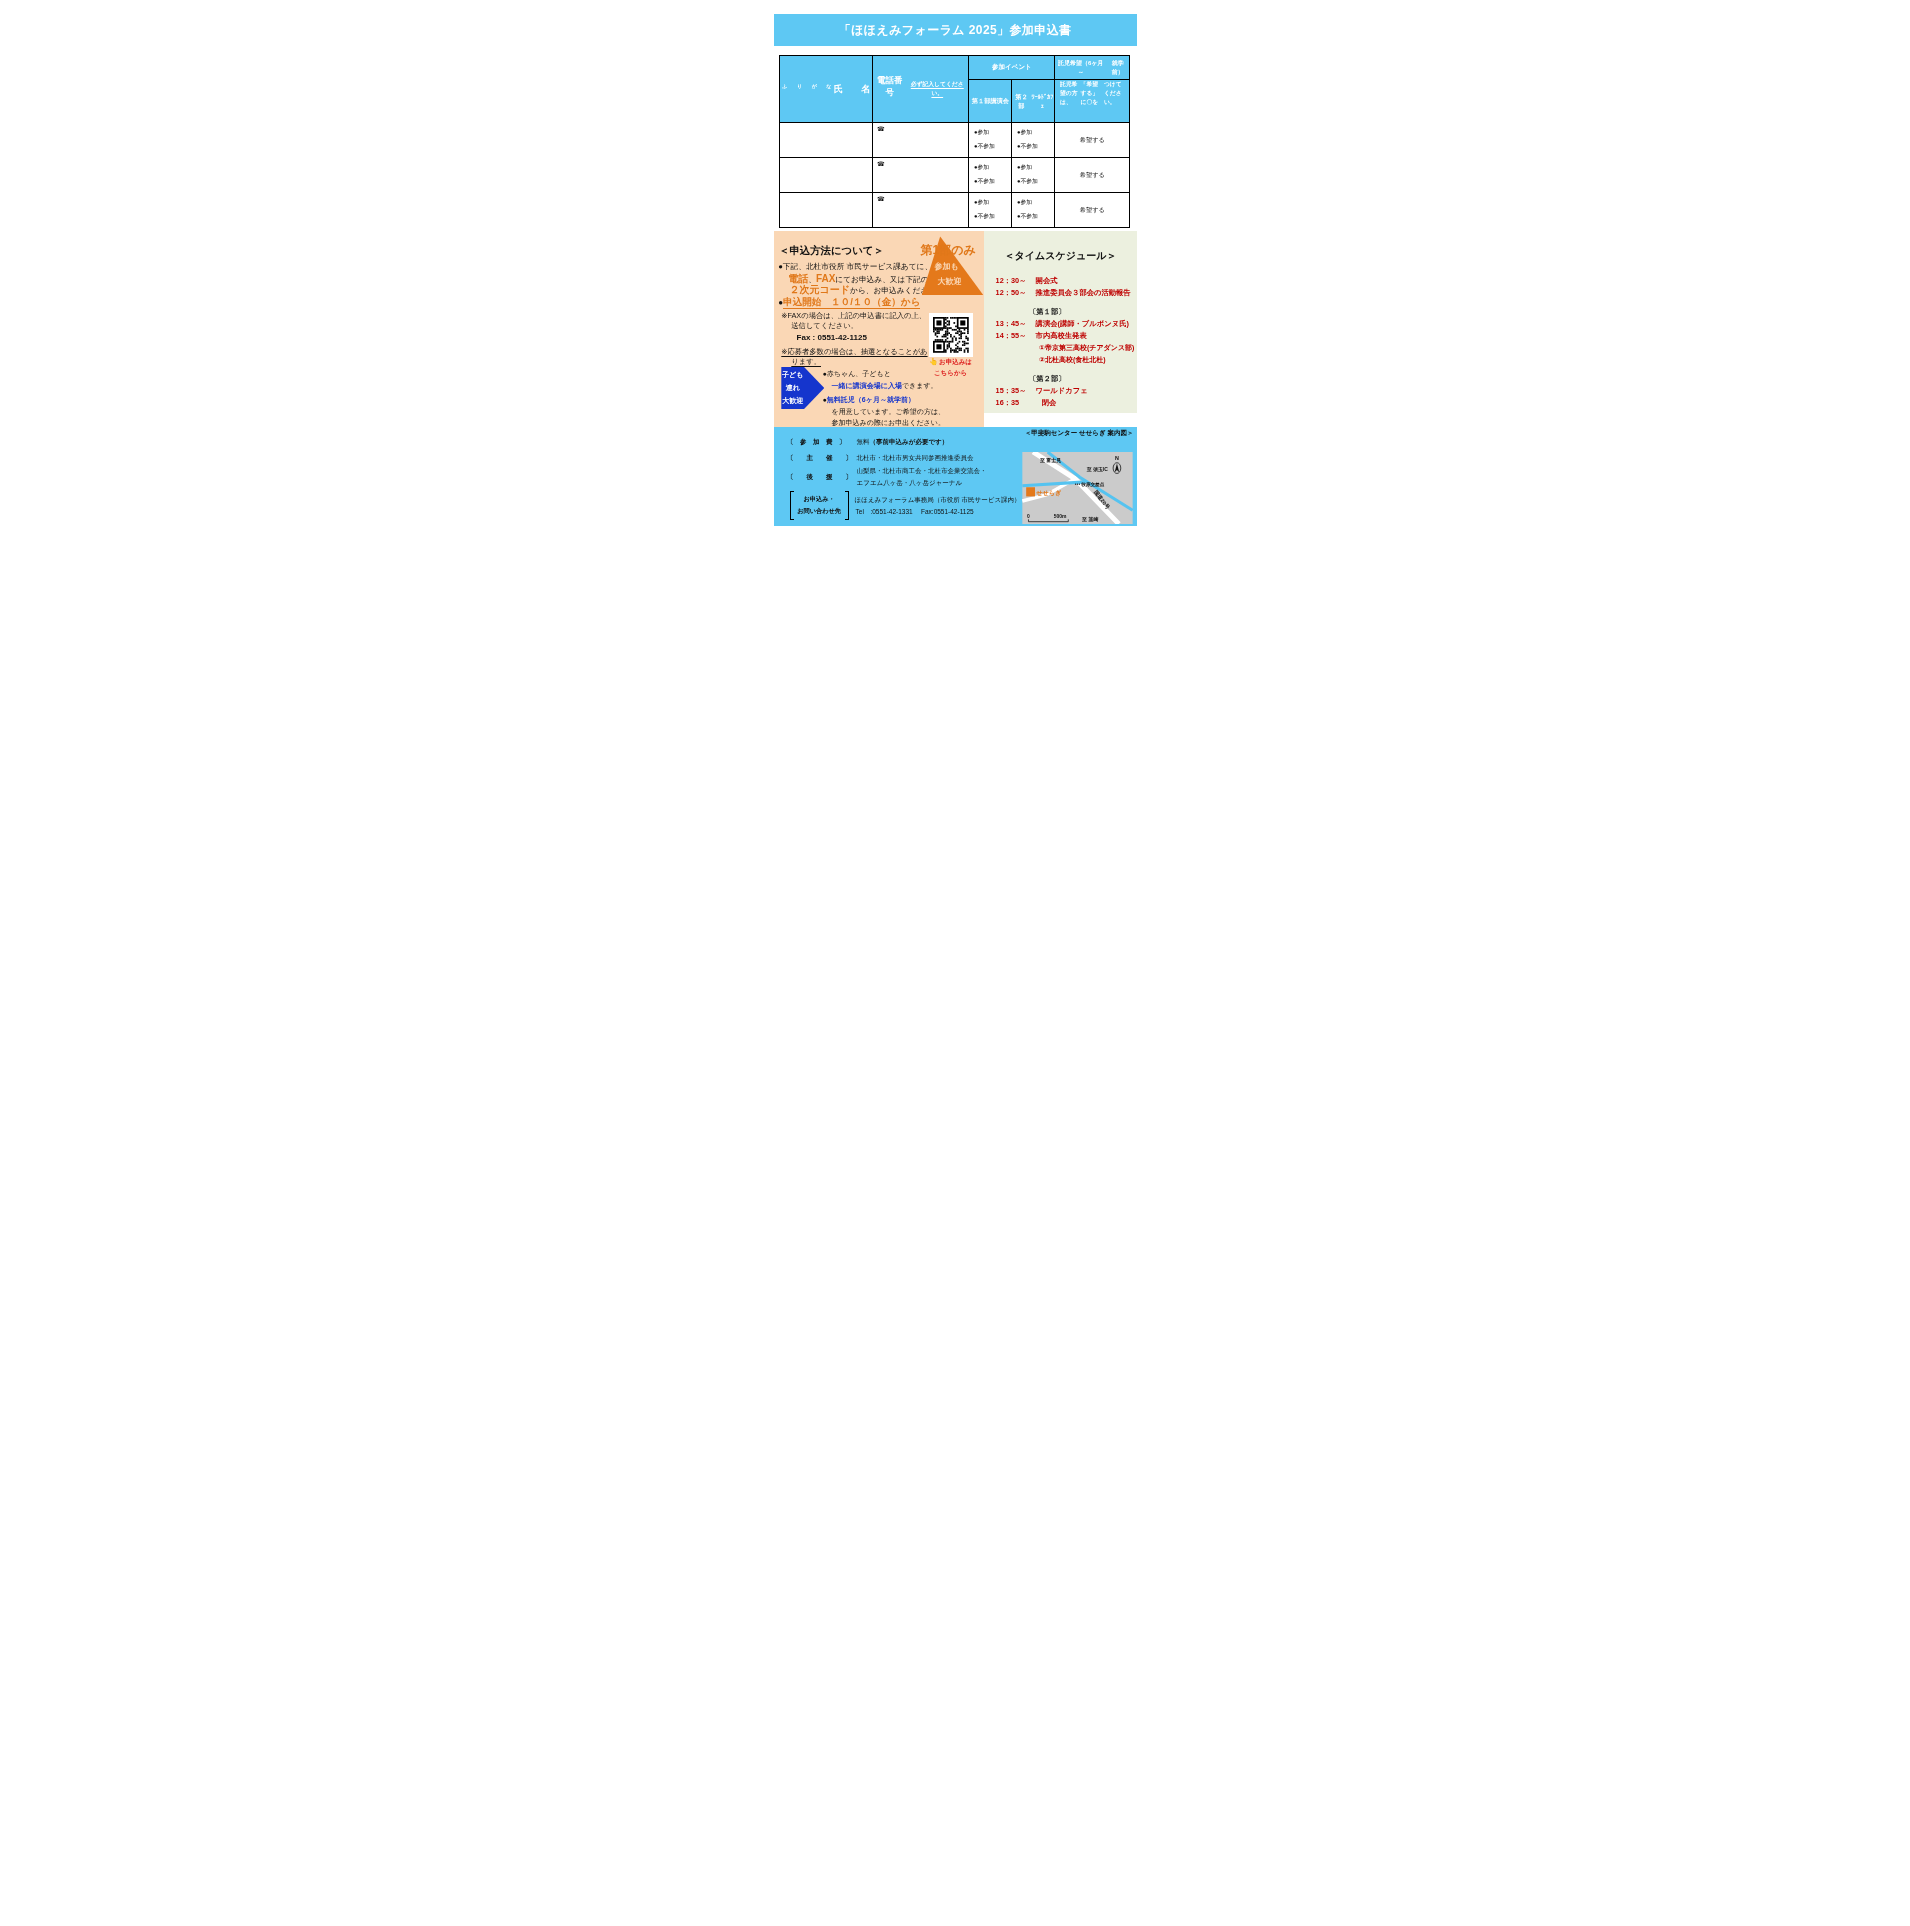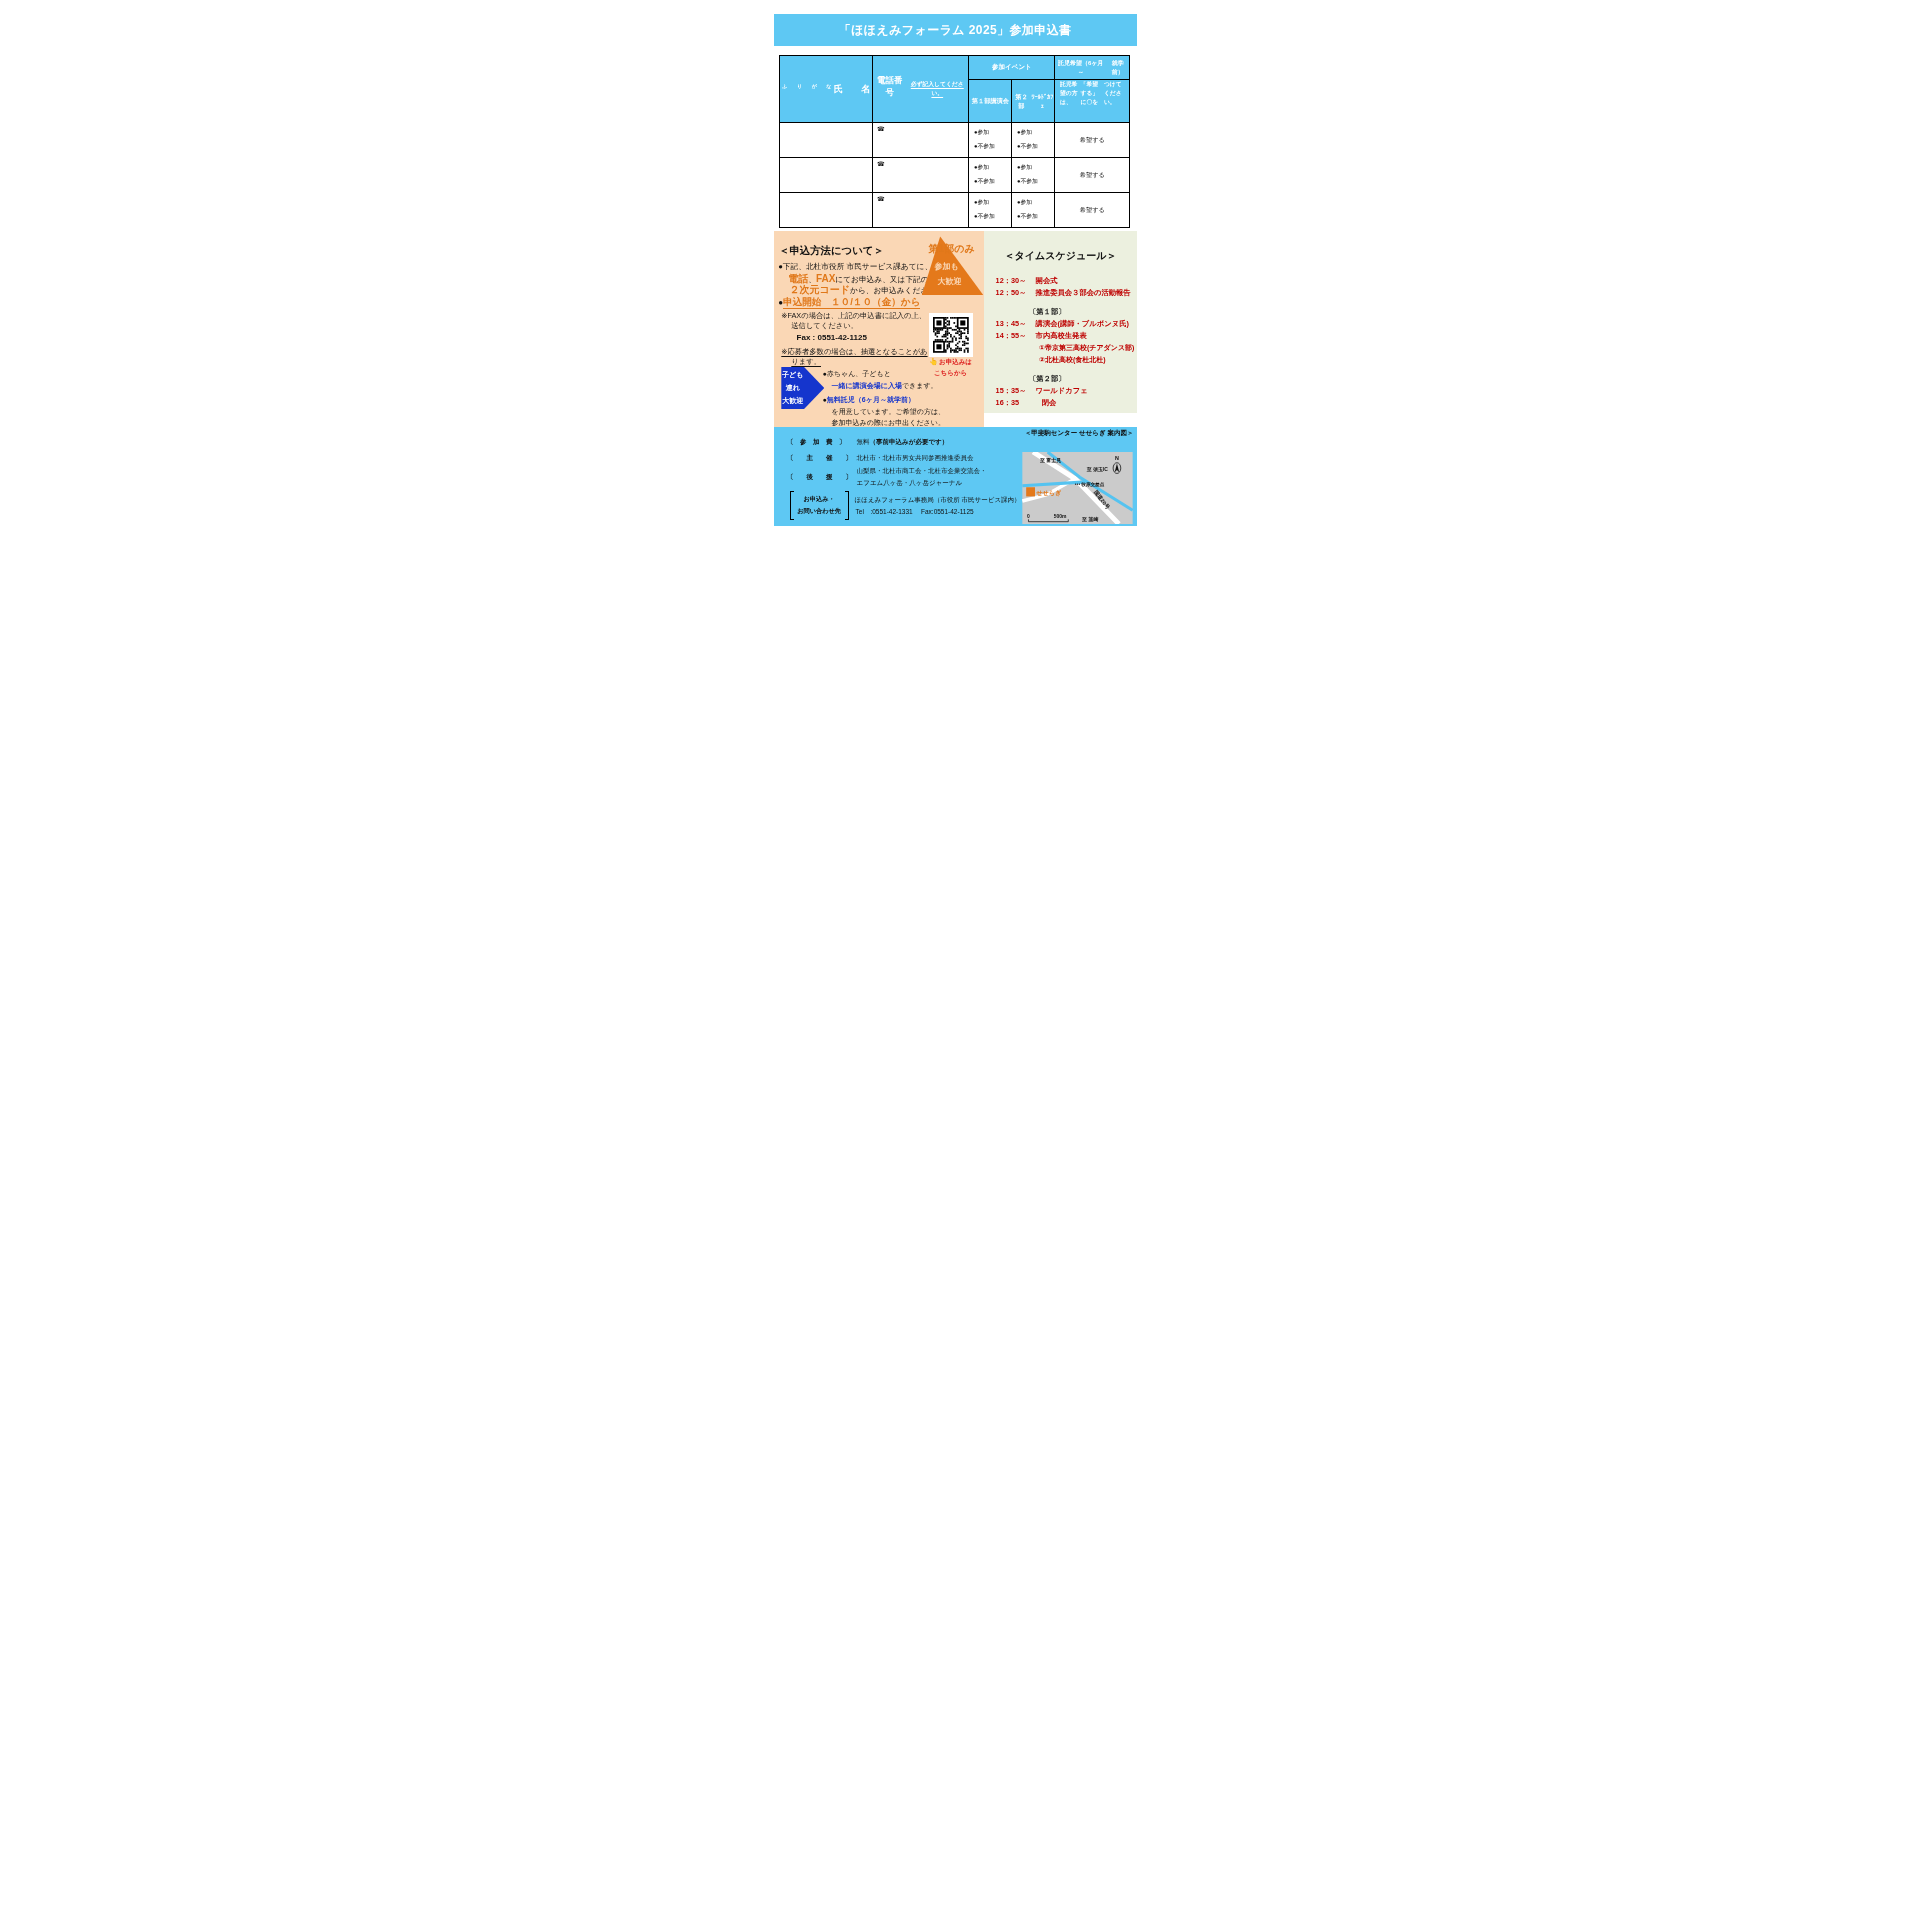--- a/index.html
+++ b/index.html
@@ -33,21 +33,21 @@
   .apply{left:9.6px;top:231px;width:210px;height:196px;background:#FAD7B5;}
   .ap-h{left:5.4px;top:13px;font-size:10.4px;font-weight:bold;color:#111;}
   .ap-line{color:#111;font-size:7.7px;white-space:nowrap;}
   .oj{color:#E0781A;font-weight:bold;font-size:10px;}
   .start-line{font-size:8px;color:#111;}
   .start-or{color:#E0781A;font-weight:bold;font-size:9.6px;border-bottom:1.2px solid #E0781A;padding-bottom:0.8px;}
   .note{font-size:7.3px;color:#111;white-space:nowrap;}
   .unl{text-decoration:underline;text-underline-offset:1.9px;}
   .faxno{font-size:8px;font-weight:bold;color:#111;}
   .tri{left:148px;top:5.4px;width:62px;height:59px;background:#E4791B;clip-path:polygon(30% 0%,100% 100%,0% 100%);}
-  .tri-l1{left:155px;top:10.8px;font-size:10px;font-weight:bold;color:#E0781A;white-space:nowrap;}
+  .tri-l1{left:147px;top:10.8px;font-size:12px;font-weight:bold;color:#E0781A;white-space:nowrap;}
   .tri-l2{left:161px;top:30px;font-size:8px;font-weight:bold;color:#FAD7B5;}
   .tri-l3{left:164px;top:45px;font-size:8px;font-weight:bold;color:#FAD7B5;}
   .qrbox{left:155px;top:82px;width:44px;height:44px;background:#fff;display:flex;align-items:center;justify-content:center;}
   .qrcap{left:146px;top:126px;width:62px;text-align:center;color:#DD2020;font-weight:bold;font-size:6.5px;line-height:1.45;}
   .hand{color:#E8A33D;font-size:7.3px;margin-right:0.8px;}
   .pent{left:7.7px;top:136px;width:43px;height:42px;background:#1535CD;clip-path:polygon(0 0,53% 0,100% 50%,53% 100%,0 100%);}
   .pent-t{left:7.7px;top:137px;width:23px;text-align:center;color:#fff;font-weight:bold;font-size:7px;line-height:13px;}
   .kid{font-size:7px;color:#111;white-space:nowrap;}
   .kblue{color:#1535CD;font-weight:bold;}
   

